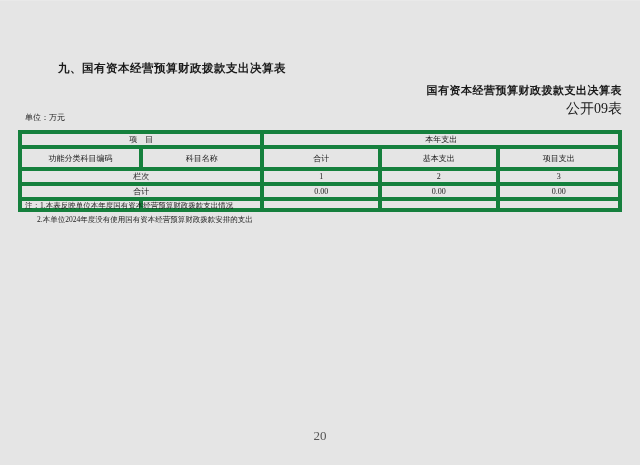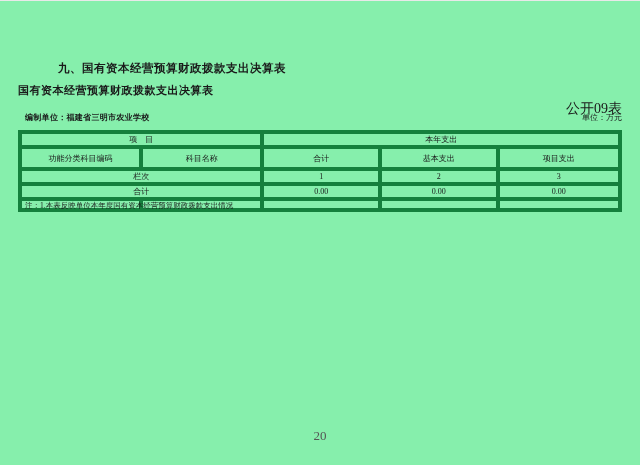--- a/index.html
+++ b/index.html
@@ -5,35 +5,35 @@
   * { margin: 0; padding: 0; box-sizing: border-box; }
   html, body { width: 640px; height: 465px; }
   body {
     font-family: "Liberation Serif", "DejaVu Serif", serif;
     background: #ffffff;
     color: #1a1a1a;
     position: relative;
     overflow: hidden;
     border-top: 1px solid #e9e9e9;
   }
-  .page { position: absolute; inset: 0; background: #86efac; }
+  .page { position: absolute; inset: 0; background: #e5e5e5; }
 
   .section-title {
     position: absolute;
     left: 58px; top: 60px;
     font-size: 11.5px;
     font-weight: bold;
     letter-spacing: 0.5px;
     white-space: nowrap;
   }
   .table-title {
     position: absolute;
     left: 18px; top: 82px;
     width: 604px;
-    text-align: left;
+    text-align: right;
     font-size: 11px;
     font-weight: bold;
     letter-spacing: 0.5px;
   }
   .form-code {
     position: absolute;
     right: 18px; top: 99px;
     font-size: 14px;
     text-align: right;
   }
@@ -94,21 +94,20 @@
 
 <div class="page">
 
   <div class="section-title">九、国有资本经营预算财政拨款支出决算表</div>
 
   <div class="table-title">国有资本经营预算财政拨款支出决算表</div>
 
   <div class="form-code">公开09表</div>
 
   <div class="meta-row">
-    <span class="prepared-by">编制单位：福建省三明市农业学校</span>
     <span class="unit-label">单位：万元</span>
   </div>
 
   <table class="fin">
     <colgroup>
       <col style="width:20.2%">
         <col style="width:20.2%">
       <col style="width:19.6%">
         <col style="width:19.6%">
         <col style="width:20.4%">
@@ -142,17 +141,18 @@
         <td></td>
         <td></td>
         <td></td>
         <td></td>
       </tr>
     </tbody>
   </table>
 
   <div class="notes">
     <div>注：1.本表反映单位本年度国有资本经营预算财政拨款支出情况</div>
+    <div class="note-line2">2.本单位2024年度没有使用国有资本经营预算财政拨款安排的支出</div>
   </div>
 
   <div class="page-number">20</div>
 
 </div>
 
 </body></html>

